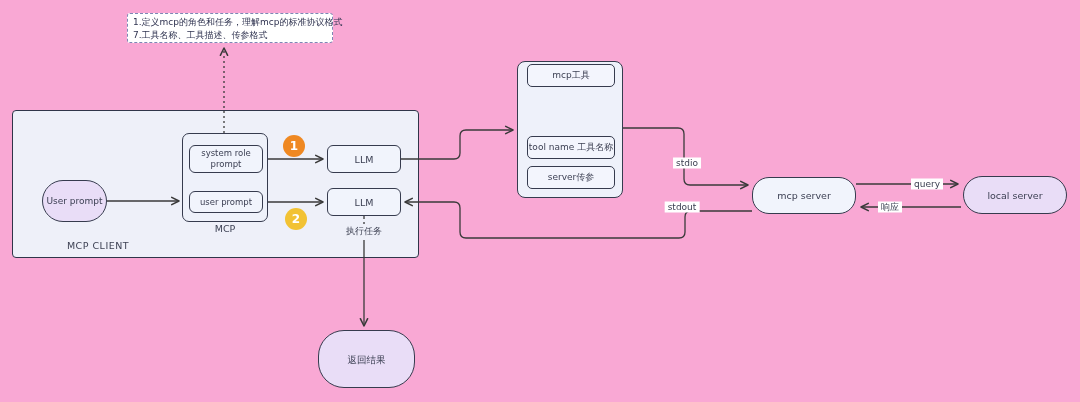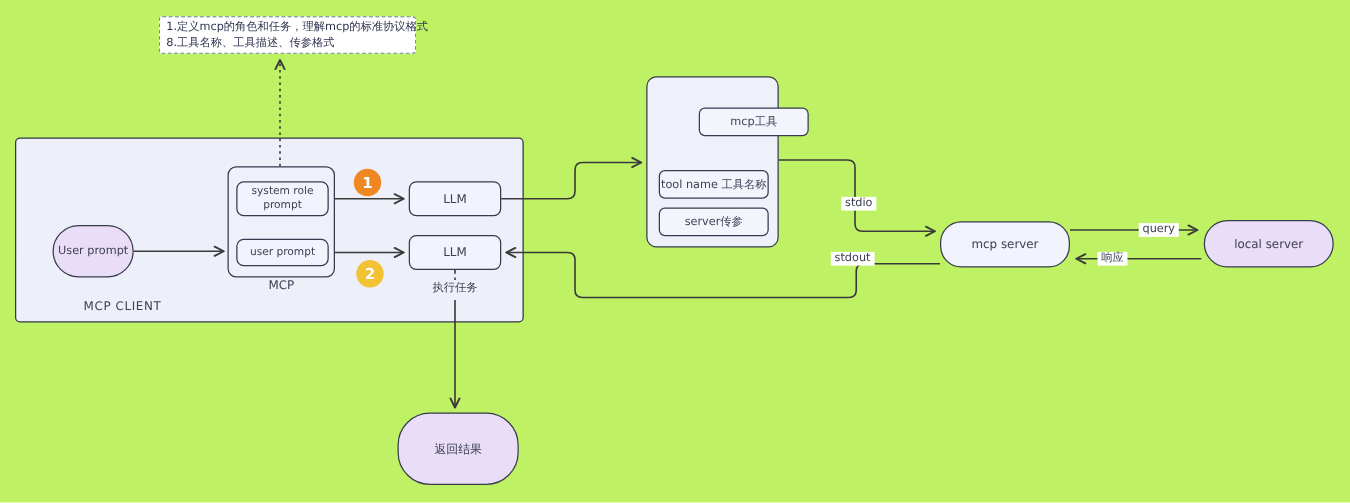--- a/index.html
+++ b/index.html
@@ -1,17 +1,17 @@
 <!DOCTYPE html>
 <html><head>
 <meta charset="utf-8">
 <style>
   html,body{margin:0;padding:0;background:#ffffff;}
   #canvas{
-    position:relative;width:1080px;height:402px;background:#bef264;overflow:hidden;
+    position:relative;width:1080px;height:402px;background:#f9a8d4;overflow:hidden;
     font-family:"DejaVu Sans","Liberation Sans",sans-serif;color:#3b3f52;
   }
   #connectors{position:absolute;left:0;top:0;width:1080px;height:402px;pointer-events:none;}
   .abs{position:absolute;box-sizing:border-box;}
   .node{
     border:1.4px solid #363b4e;background:#f1f4fc;border-radius:6px;
     display:flex;align-items:center;justify-content:center;text-align:center;
     font-size:9.5px;line-height:11px;color:#3d4154;
   }
   .container-box{background:#eef0f9;border:1.6px solid #30354a;border-radius:4px;}
@@ -74,42 +74,42 @@
       <path d="M 364 240 L 364 326" marker-end="url(#arr)"></path>
 
       <path d="M 856 184 L 958 184" marker-end="url(#arr)"></path>
 
       <path d="M 961 207 L 861 207" marker-end="url(#arr)"></path>
     </g>
   </svg>
 
   <div class="abs note" style="left:127px;top:13px;width:206px;height:30px;">
     <div>1.定义mcp的角色和任务，理解mcp的标准协议格式</div>
-    <div>8.工具名称、工具描述、传参格式</div>
+    <div>7.工具名称、工具描述、传参格式</div>
   </div>
 
   <div class="abs caption" style="left:48px;top:240px;width:100px;letter-spacing:0.5px;">MCP CLIENT</div>
 
   <div class="abs node purple stadium" style="left:42px;top:180px;width:65px;height:42px;font-size:9px;">User prompt</div>
 
   <div class="abs group-box" style="left:182px;top:133px;width:86px;height:89px;"></div>
   <div class="abs node" style="left:189px;top:145px;width:74px;height:28px;font-size:8.5px;">system role prompt</div>
   <div class="abs node" style="left:189px;top:191px;width:74px;height:22px;font-size:8.5px;">user prompt</div>
   <div class="abs caption" style="left:200px;top:223px;width:50px;">MCP</div>
 
   <div class="badge" style="left:283px;top:135px;background:#ef8822;">1</div>
   <div class="badge" style="left:285px;top:208px;background:#f2c234;">2</div>
 
   <div class="abs node" style="left:327px;top:145px;width:74px;height:28px;">LLM</div>
   <div class="abs node" style="left:327px;top:188px;width:74px;height:28px;">LLM</div>
 
   <div class="edge-label on-fill" style="left:364px;top:231px;">执行任务</div>
 
   <div class="abs group-box" style="left:517px;top:61px;width:106px;height:137px;border-radius:8px;"></div>
-  <div class="tool-item" style="top:86px;margin-left:32px;">mcp工具</div>
+  <div class="tool-item" style="top:64px;">mcp工具</div>
   <div class="tool-item" style="top:136px;">tool name 工具名称</div>
   <div class="tool-item" style="top:166px;">server传参</div>
 
   <div class="abs node" style="left:752px;top:177px;width:104px;height:37px;border-radius:17px;">mcp server</div>
 
   <div class="abs node purple stadium" style="left:963px;top:176px;width:104px;height:38px;">local server</div>
 
   <div class="abs node purple result-shape" style="left:318px;top:330px;width:97px;height:58px;">返回结果</div>
 
   <div class="edge-label" style="left:687px;top:163px;">stdio</div>

